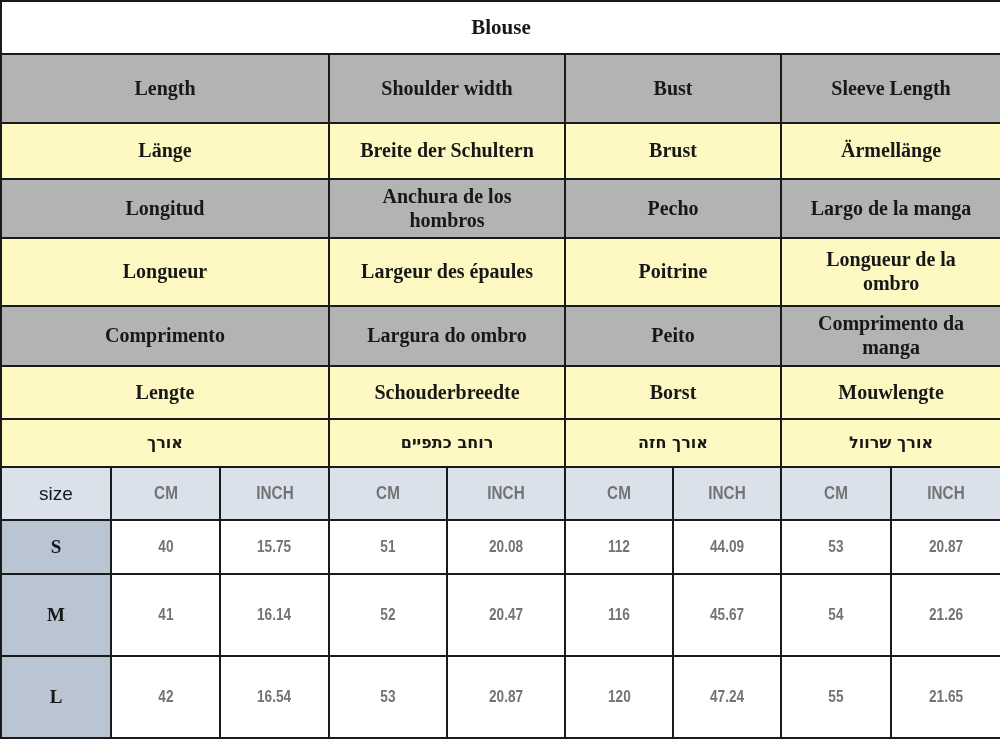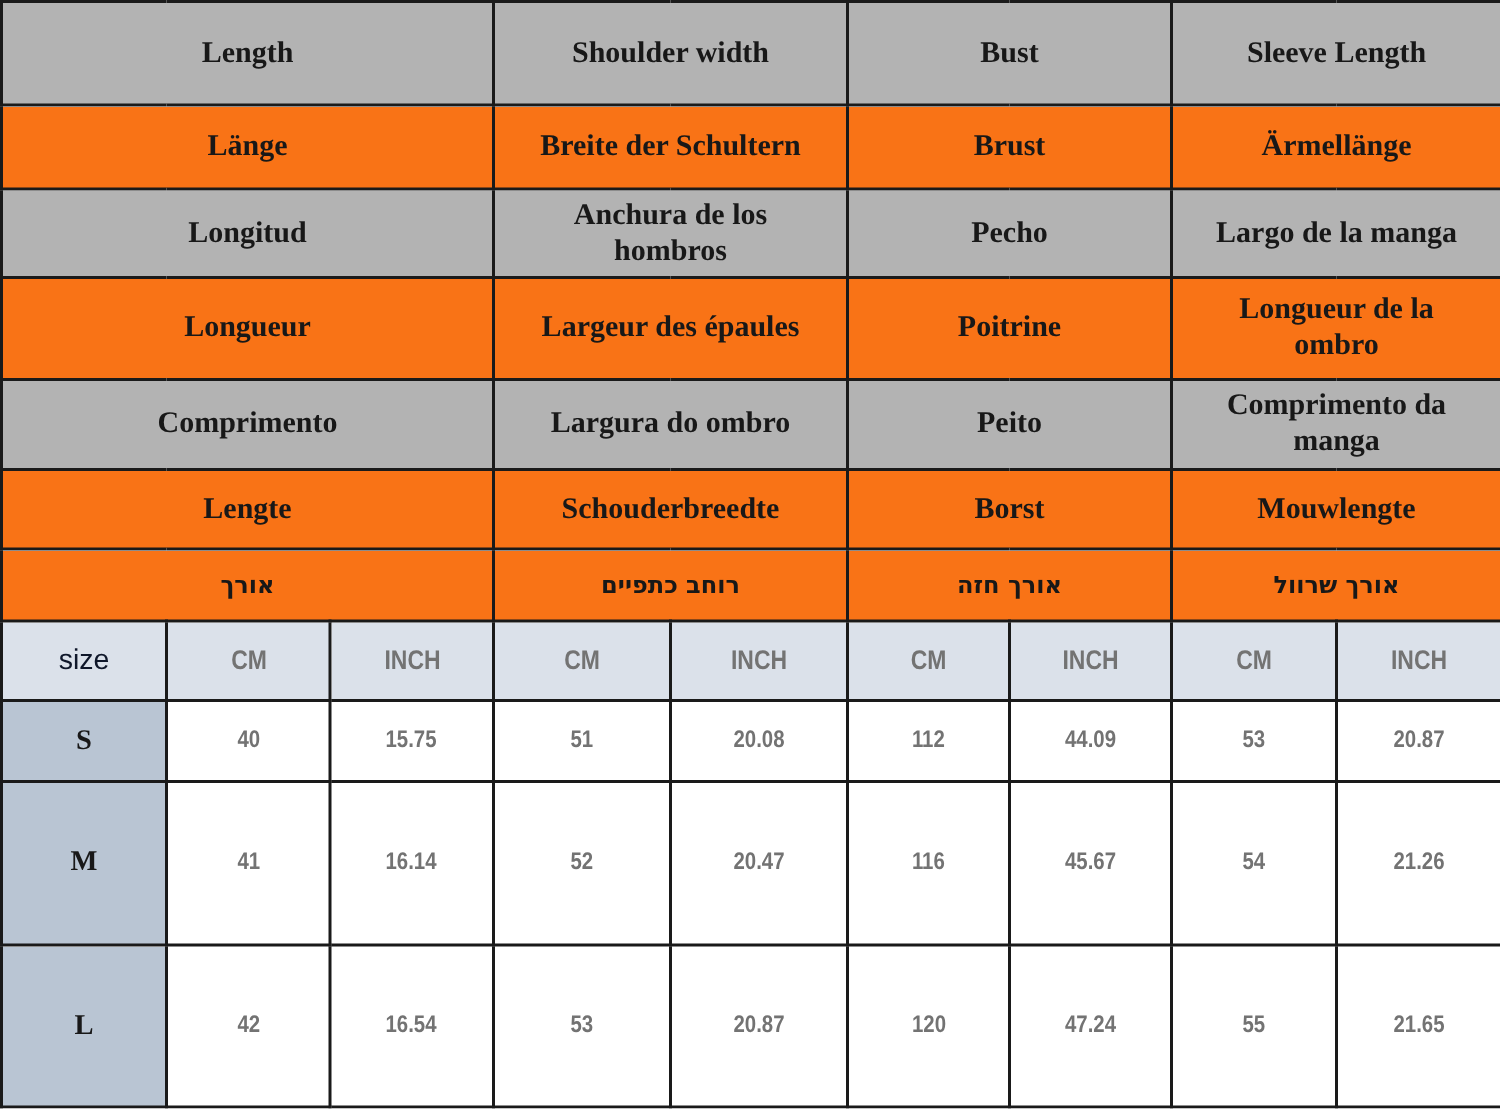--- a/index.html
+++ b/index.html
@@ -33,21 +33,21 @@
   .rh-fr     { height: 68px; }
   .rh-pt     { height: 60px; }
   .rh-nl     { height: 53px; }
   .rh-ar     { height: 52px; }
   .rh-he     { height: 48px; border-radius: 18px; }
   .rh-units  { height: 53px; }
   .rh-size   { height: 54px; }
   
   .rh-title td { background: #ffffff; }
   tr.gray td   { background: #b3b3b3; }
-  tr.light td  { background: #f97316; }
+  tr.light td  { background: #fef9c3; }
   tr.units td  { background: #dbe1ea; }
   tr.sizes td  { background: #ffffff; }
   tr.sizes td.size-letter { background: #b9c5d3; }
   
   .title-cell {
     font-size: 21px;
     font-weight: 700;
   }
   tr.lang td {
     font-size: 20px;
@@ -101,20 +101,23 @@
         <col style="width:109px">
     <col style="width:118px">
         <col style="width:118px">
     <col style="width:108px">
         <col style="width:108px">
     <col style="width:110px">
         <col style="width:110px">
   </colgroup>
   <tbody>
 
+    <tr class="rh-title">
+      <td colspan="9" class="title-cell">Blouse</td>
+    </tr>
 
     <tr class="lang gray rh-en">
       <td colspan="3">Length</td>
       <td colspan="2">Shoulder width</td>
       <td colspan="2">Bust</td>
       <td colspan="2">Sleeve Length</td>
     </tr>
 
     <tr class="lang light rh-de">
       <td colspan="3">Länge</td>

